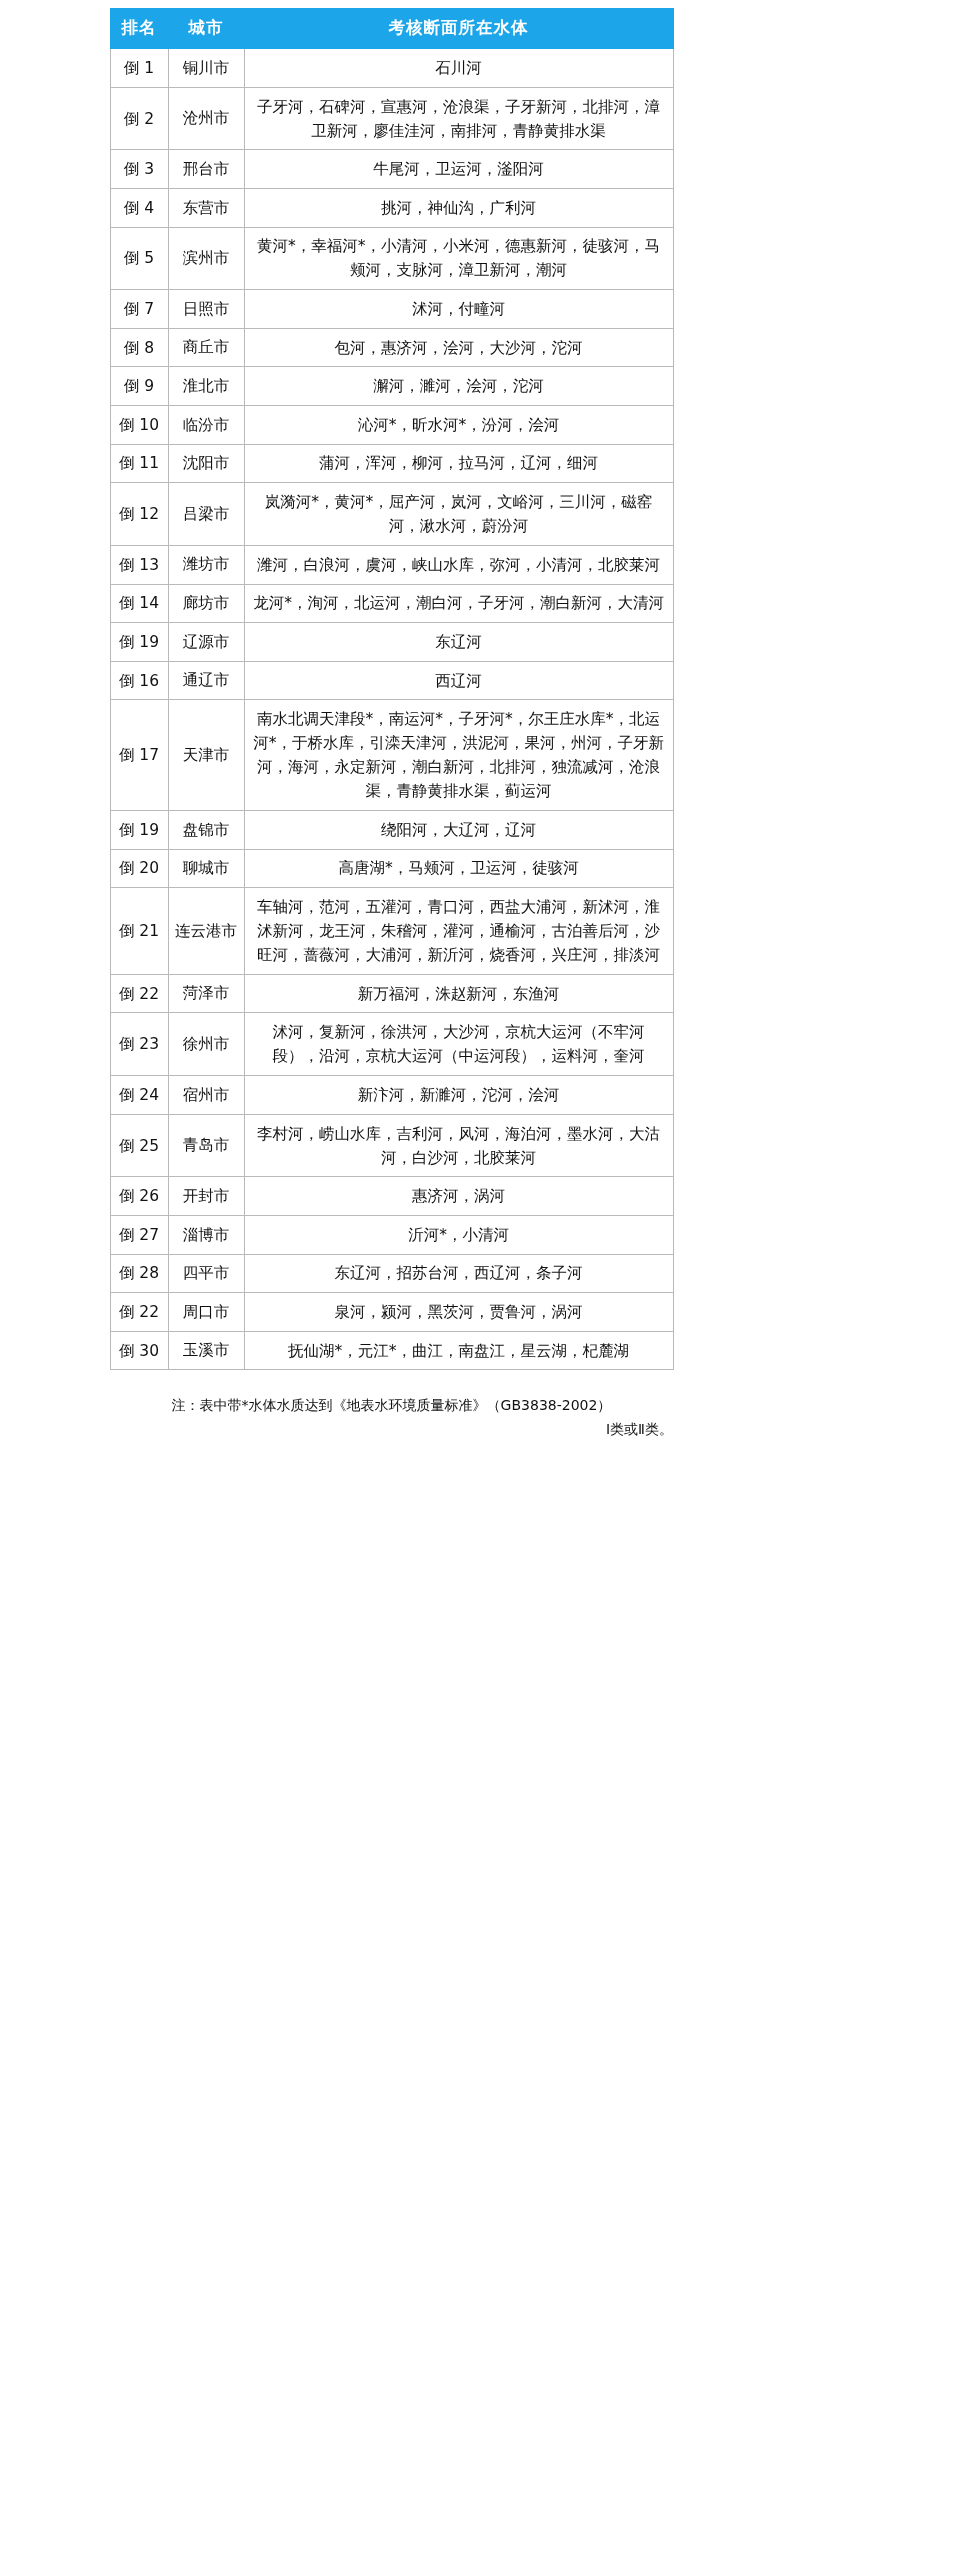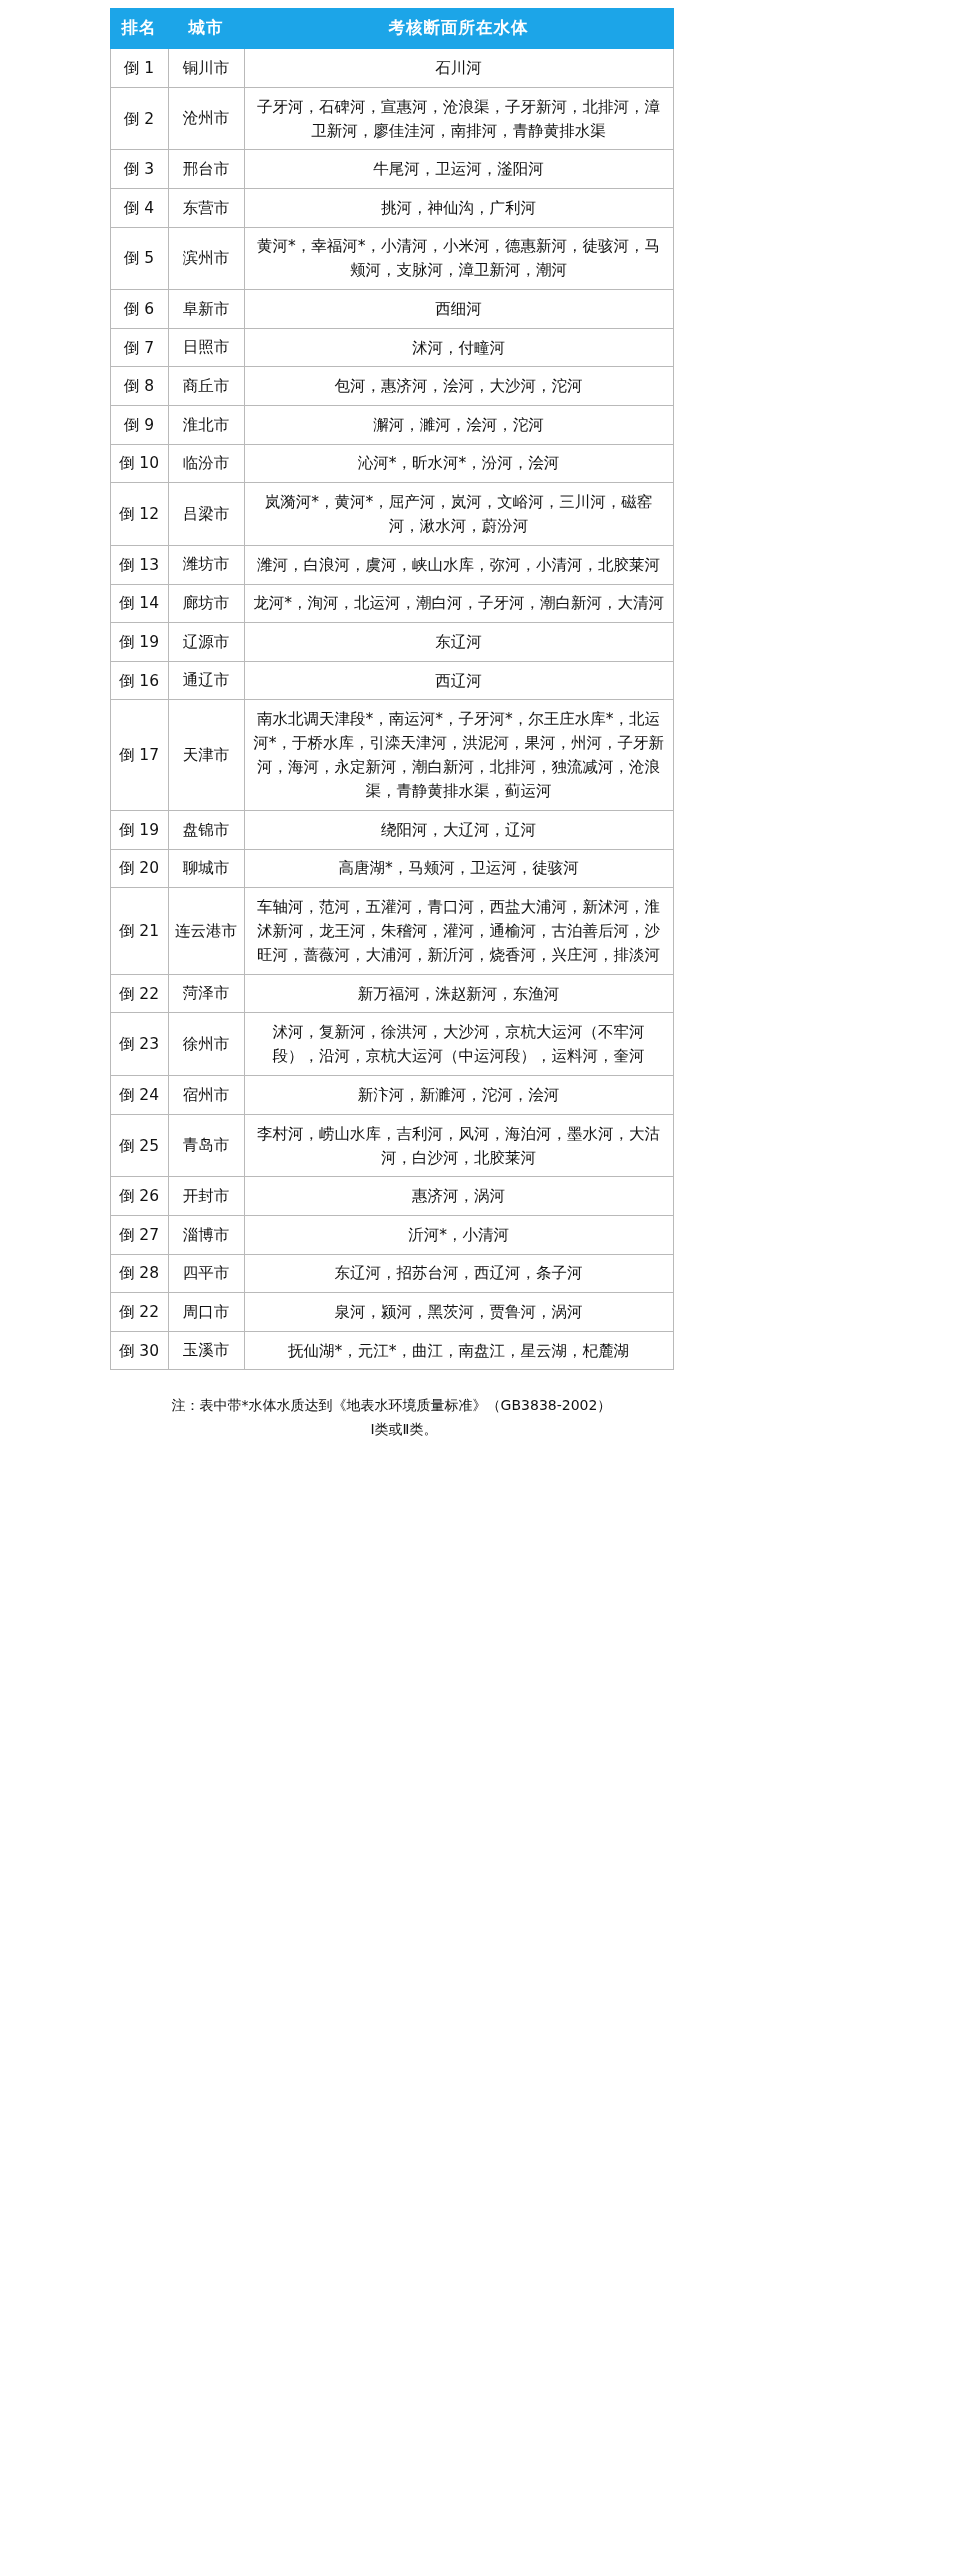--- a/index.html
+++ b/index.html
@@ -60,21 +60,21 @@
   .note {
     width: 563px;
     margin: 24px auto 0 auto;
     font-size: 14px;
     line-height: 1.7;
     text-align: center;
     color: #111;
   }
   .note .line2 {
     display: block;
-    text-align: center;
+    text-align: right;
     padding-left: 25px;
   }
 </style>
 </head>
 <body>
 
 <div class="page">
 
   <table class="ranking">
     <colgroup>
@@ -109,43 +109,43 @@
           <td class="rank">倒 4</td>
           <td class="city">东营市</td>
           <td class="body">挑河，神仙沟，广利河</td>
         </tr>
         <tr>
           <td class="rank">倒 5</td>
           <td class="city">滨州市</td>
           <td class="body">黄河*，幸福河*，小清河，小米河，德惠新河，徒骇河，马颊河，支脉河，漳卫新河，潮河</td>
         </tr>
         <tr>
-          <td class="rank">倒 6</td>
-          <td class="city">阜新市</td>
-          <td class="body">西细河</td>
-        </tr>
-        <tr>
           <td class="rank">倒 7</td>
           <td class="city">日照市</td>
           <td class="body">沭河，付疃河</td>
         </tr>
         <tr>
           <td class="rank">倒 8</td>
           <td class="city">商丘市</td>
           <td class="body">包河，惠济河，浍河，大沙河，沱河</td>
         </tr>
         <tr>
           <td class="rank">倒 9</td>
           <td class="city">淮北市</td>
           <td class="body">澥河，濉河，浍河，沱河</td>
         </tr>
         <tr>
           <td class="rank">倒 10</td>
           <td class="city">临汾市</td>
           <td class="body">沁河*，昕水河*，汾河，浍河</td>
+        </tr>
+        <tr>
+          <td class="rank">倒 11</td>
+          <td class="city">沈阳市</td>
+          <td class="body">蒲河，浑河，柳河，拉马河，辽河，细河</td>
         </tr>
         <tr>
           <td class="rank">倒 12</td>
           <td class="city">吕梁市</td>
           <td class="body">岚漪河*，黄河*，屈产河，岚河，文峪河，三川河，磁窑河，湫水河，蔚汾河</td>
         </tr>
         <tr>
           <td class="rank">倒 13</td>
           <td class="city">潍坊市</td>
           <td class="body">潍河，白浪河，虞河，峡山水库，弥河，小清河，北胶莱河</td>

